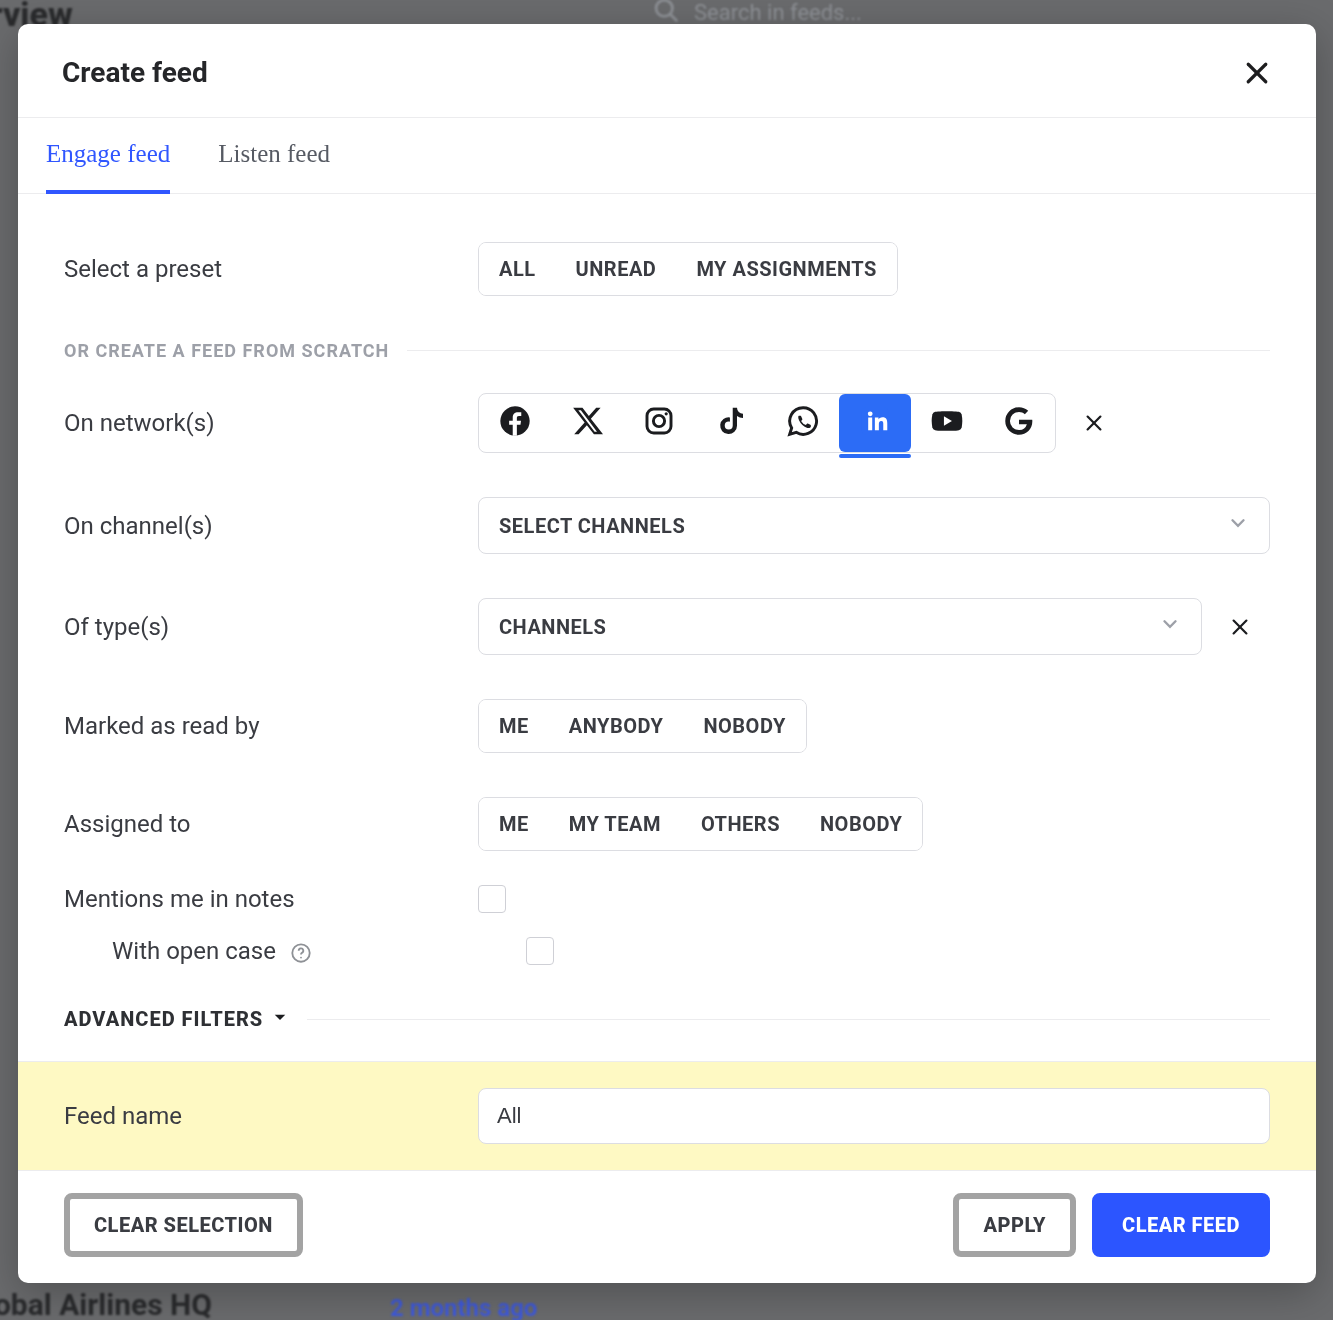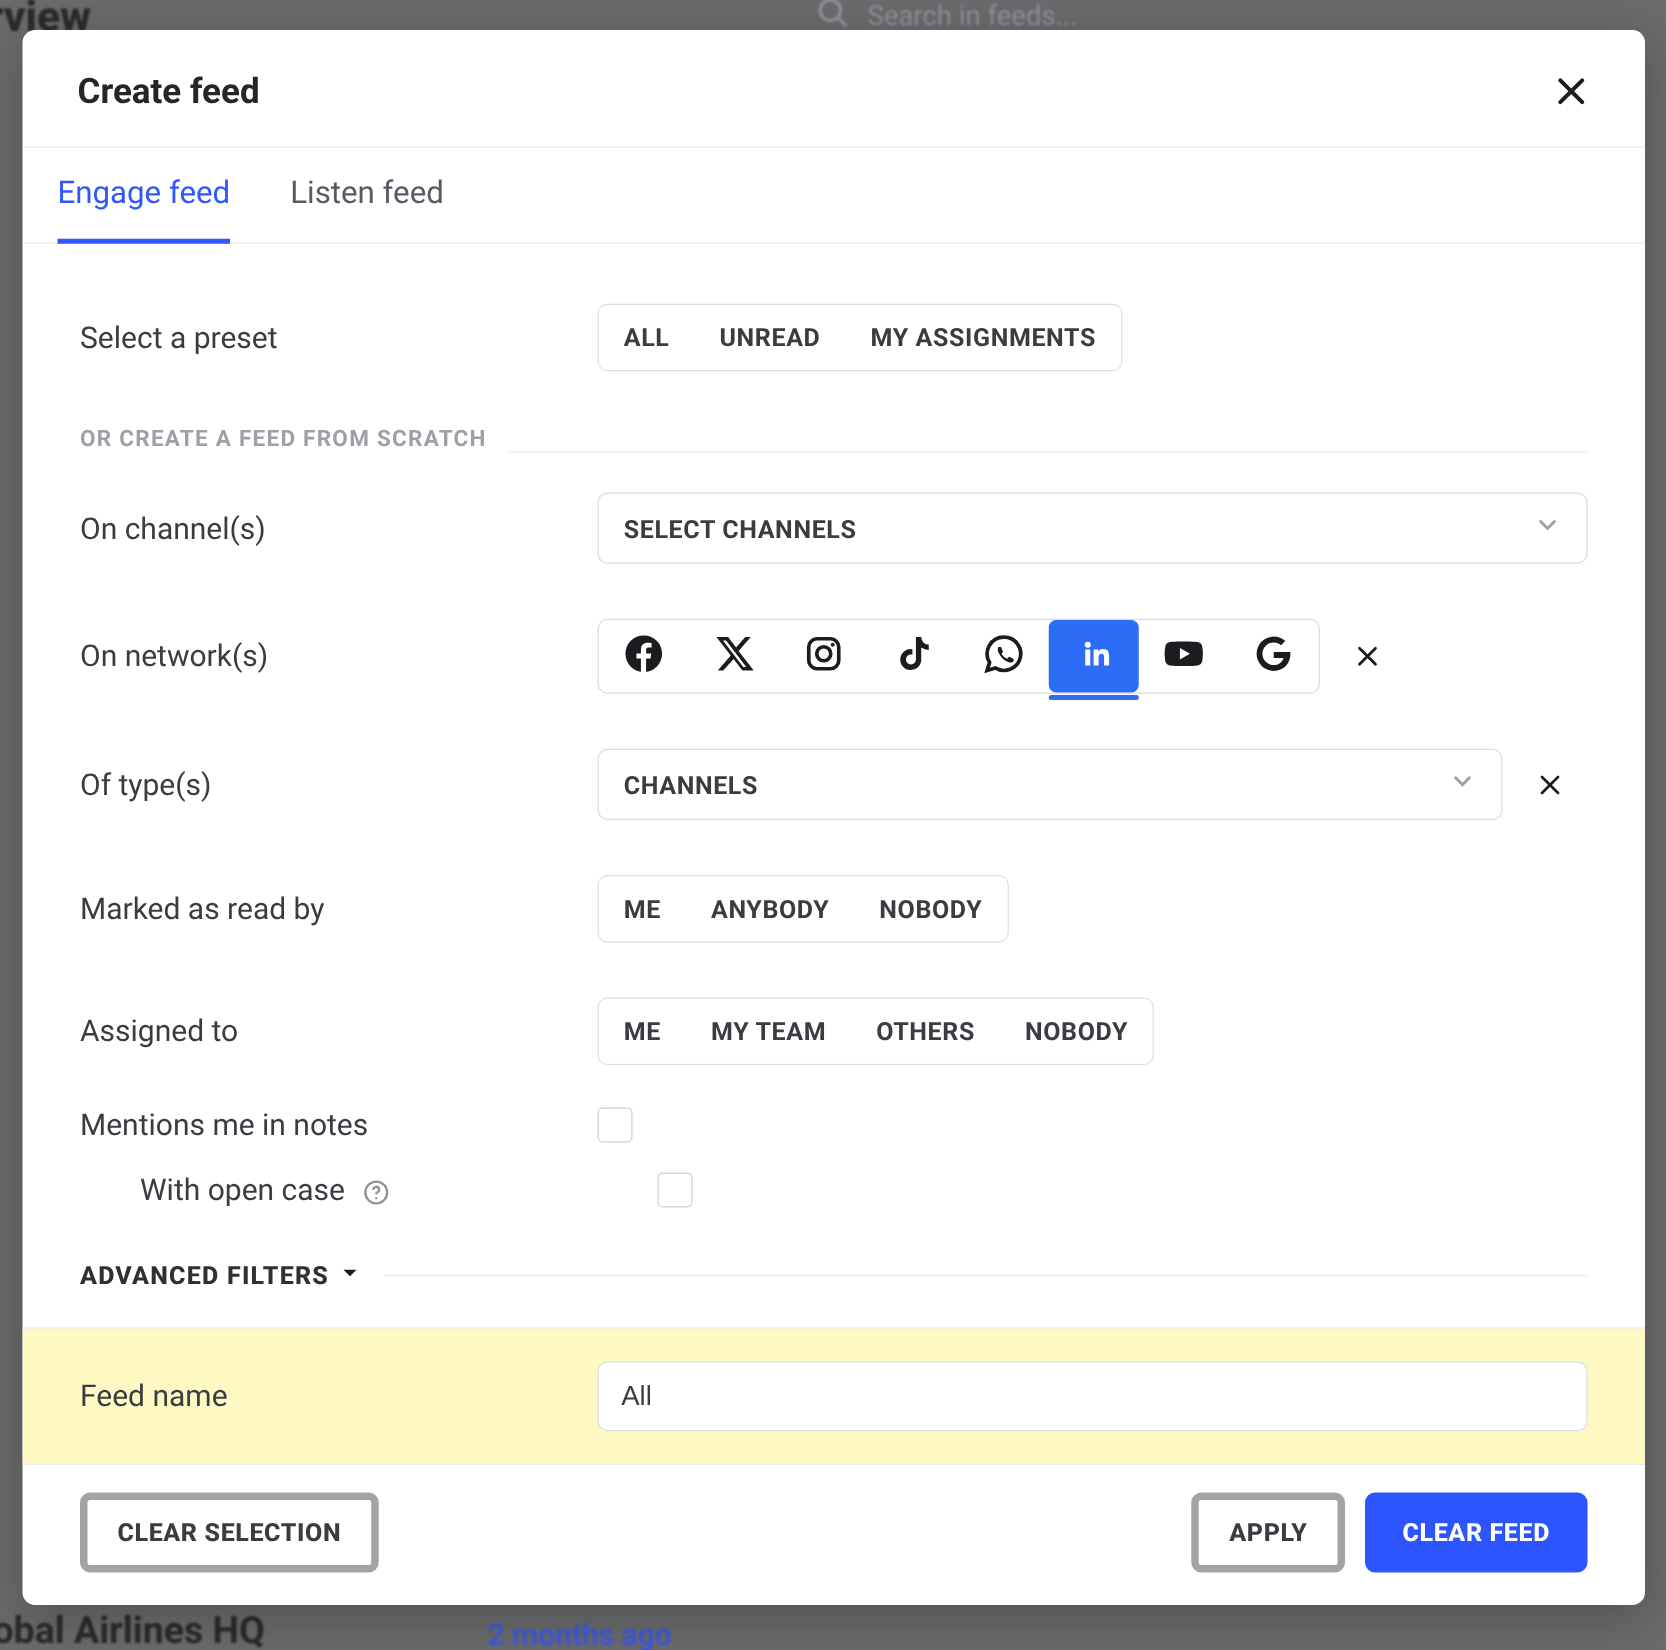--- a/index.html
+++ b/index.html
@@ -74,20 +74,21 @@
     border-top: 1px solid #ececee;
     border-bottom: 1px solid #ececee;
   }
   .tab {
     padding: 22px 0;
     font-size: 25px;
     color: #565a63;
     border-bottom: 4px solid transparent;
     margin-bottom: -1px;
     cursor: pointer;
+    font-family: Liberation Serif, serif;
   }
   .tab.active {
     color: #3056ff;
     border-bottom-color: #3056ff;
   }
 
   .section-body {
     padding: 26px 46px 0 46px;
   }
   .row {
@@ -128,21 +129,21 @@
     font-weight: 700;
     letter-spacing: 0.5px;
     color: #3a3c42;
     background: #fff;
     cursor: pointer;
     white-space: nowrap;
   }
 
   .divider-label {
     display: flex;
-    align-items: flex-end;
+    align-items: center;
     gap: 18px;
     padding: 22px 0 10px 0;
     color: #9da0a8;
     font-size: 18px;
     font-weight: 700;
     letter-spacing: 1px;
   }
   .divider-label .line {
     flex: 1;
     height: 1px;
@@ -329,105 +330,105 @@
           </div>
         </div>
       </div>
 
       <div class="divider-label">
         <span>OR CREATE A FEED FROM SCRATCH</span>
         <div class="line"></div>
       </div>
 
       <div class="row">
+        <div class="row-label">On network(s)</div>
+        <div class="row-controls">
+          <div class="network-group">
+            <div class="net-item">
+              <span>
+                <svg viewBox="0 0 24 24" fill="#1b1c1f">
+                    <circle cx="12" cy="12" r="11"></circle>
+                    <path fill="#fff" d="M13.4 23v-8.1h2.7l.4-3.1h-3.1V9.8c0-.9.3-1.5 1.6-1.5h1.7V5.5c-.3 0-1.3-.1-2.4-.1-2.4 0-4 1.4-4 4v2.4H7.6v3.1h2.7V23h3.1z"></path>
+                  </svg>
+              </span>
+            </div>
+            <div class="net-item">
+              <span>
+                <svg viewBox="0 0 24 24" fill="#1b1c1f">
+                    <path d="M18.9 2h3.3l-7.3 8.3L24 22h-6.8l-5.3-6.9L5.7 22H2.4l7.8-8.9L1.6 2h7l4.8 6.3L18.9 2zm-1.2 18h1.8L7.4 4H5.5l12.2 16z"></path>
+                  </svg>
+              </span>
+            </div>
+            <div class="net-item">
+              <span>
+                <svg viewBox="0 0 24 24" fill="none" stroke="#1b1c1f" stroke-width="2.2">
+                    <rect x="3" y="3" width="18" height="18" rx="5"></rect>
+                    <circle cx="12" cy="12" r="4.2"></circle>
+                    <circle cx="17.4" cy="6.6" r="1.2" fill="#1b1c1f" stroke="none"></circle>
+                  </svg>
+              </span>
+            </div>
+            <div class="net-item">
+              <span>
+                <svg viewBox="0 0 24 24" fill="#1b1c1f">
+                    <path d="M16.5 2h-3.2v13.4a3 3 0 1 1-3-3c.3 0 .6 0 .9.1V9.3a6.3 6.3 0 1 0 5.3 6.2V8.3a7.7 7.7 0 0 0 4.5 1.4V6.5A4.5 4.5 0 0 1 16.5 2z"></path>
+                  </svg>
+              </span>
+            </div>
+            <div class="net-item">
+              <span>
+                <svg viewBox="0 0 24 24" fill="none" stroke="#1b1c1f" stroke-width="2.2">
+                    <path d="M12 2a10 10 0 0 0-8.5 15.2L2 22l4.9-1.5A10 10 0 1 0 12 2z"></path>
+                    <path d="M8.5 8.5c.2-.5.5-.5.8-.5h.6c.2 0 .5 0 .7.5l.9 2c.1.2 0 .4-.1.6l-.6.7c-.1.1-.1.3 0 .5a7 7 0 0 0 3 2.6c.2.1.4.1.5-.1l.7-.8c.2-.2.4-.2.6-.1l1.9 1c.3.1.4.4.4.6v.7c0 .3-.1.6-.6.8a4 4 0 0 1-2 .3 11 11 0 0 1-6.3-5.8 4 4 0 0 1-.5-3z" fill="#1b1c1f" stroke="none"></path>
+                  </svg>
+              </span>
+            </div>
+            <div class="net-item selected">
+              <span>
+                <svg viewBox="0 0 24 24" fill="#fff">
+                    <rect x="2" y="2" width="20" height="20" rx="3" fill="#2c6cf6"></rect>
+                    <path fill="#fff" d="M6.9 9.4h3V19h-3V9.4zM8.4 4.8a1.8 1.8 0 1 1 0 3.6 1.8 1.8 0 0 1 0-3.6zM11.7 9.4h2.9v1.3h.1c.4-.7 1.4-1.5 2.9-1.5 3.1 0 3.6 2 3.6 4.6V19h-3v-4.5c0-1.1 0-2.5-1.5-2.5s-1.8 1.2-1.8 2.4V19h-3V9.4z"></path>
+                  </svg>
+              </span>
+            </div>
+            <div class="net-item">
+              <span>
+                <svg viewBox="0 0 24 24" fill="#1b1c1f">
+                    <path d="M23 7.2a3 3 0 0 0-2.1-2.1C19 4.6 12 4.6 12 4.6s-7 0-8.9.5A3 3 0 0 0 1 7.2 31 31 0 0 0 .5 12a31 31 0 0 0 .5 4.8 3 3 0 0 0 2.1 2.1c1.9.5 8.9.5 8.9.5s7 0 8.9-.5a3 3 0 0 0 2.1-2.1A31 31 0 0 0 23.5 12 31 31 0 0 0 23 7.2z"></path>
+                    <path fill="#fff" d="M9.7 15.5V8.5l6 3.5-6 3.5z"></path>
+                  </svg>
+              </span>
+            </div>
+            <div class="net-item">
+              <span>
+                <svg viewBox="0 0 24 24" fill="#1b1c1f">
+                    <path d="M12 11v3.5h5.9a6 6 0 0 1-5.9 4.3A6.8 6.8 0 0 1 5.2 12 6.8 6.8 0 0 1 12 5.2c1.7 0 3.2.6 4.4 1.7l2.5-2.5A10.3 10.3 0 0 0 12 1.7 10.3 10.3 0 0 0 1.7 12 10.3 10.3 0 0 0 12 22.3c5.6 0 10-4.1 10-10.1 0-.4 0-.8-.1-1.2H12z"></path>
+                  </svg>
+              </span>
+            </div>
+          </div>
+          <div class="clear-x">
+            <svg viewBox="0 0 24 24" width="22" height="22" fill="none" stroke="#1b1c1f" stroke-width="2.4" stroke-linecap="round">
+                <line x1="5" y1="5" x2="19" y2="19"></line>
+                <line x1="19" y1="5" x2="5" y2="19"></line>
+              </svg>
+          </div>
+        </div>
+      </div>
+
+      <div class="row">
         <div class="row-label">On channel(s)</div>
         <div class="row-controls">
           <div class="dropdown">
             <span>SELECT CHANNELS</span>
             <span class="chev">
               <svg viewBox="0 0 24 24" width="22" height="22" fill="none" stroke="#9da0a8" stroke-width="2.6" stroke-linecap="round">
                   <polyline points="6 9 12 15 18 9"></polyline>
                 </svg>
             </span>
-          </div>
-        </div>
-      </div>
-
-      <div class="row">
-        <div class="row-label">On network(s)</div>
-        <div class="row-controls">
-          <div class="network-group">
-            <div class="net-item">
-              <span>
-                <svg viewBox="0 0 24 24" fill="#1b1c1f">
-                    <circle cx="12" cy="12" r="11"></circle>
-                    <path fill="#fff" d="M13.4 23v-8.1h2.7l.4-3.1h-3.1V9.8c0-.9.3-1.5 1.6-1.5h1.7V5.5c-.3 0-1.3-.1-2.4-.1-2.4 0-4 1.4-4 4v2.4H7.6v3.1h2.7V23h3.1z"></path>
-                  </svg>
-              </span>
-            </div>
-            <div class="net-item">
-              <span>
-                <svg viewBox="0 0 24 24" fill="#1b1c1f">
-                    <path d="M18.9 2h3.3l-7.3 8.3L24 22h-6.8l-5.3-6.9L5.7 22H2.4l7.8-8.9L1.6 2h7l4.8 6.3L18.9 2zm-1.2 18h1.8L7.4 4H5.5l12.2 16z"></path>
-                  </svg>
-              </span>
-            </div>
-            <div class="net-item">
-              <span>
-                <svg viewBox="0 0 24 24" fill="none" stroke="#1b1c1f" stroke-width="2.2">
-                    <rect x="3" y="3" width="18" height="18" rx="5"></rect>
-                    <circle cx="12" cy="12" r="4.2"></circle>
-                    <circle cx="17.4" cy="6.6" r="1.2" fill="#1b1c1f" stroke="none"></circle>
-                  </svg>
-              </span>
-            </div>
-            <div class="net-item">
-              <span>
-                <svg viewBox="0 0 24 24" fill="#1b1c1f">
-                    <path d="M16.5 2h-3.2v13.4a3 3 0 1 1-3-3c.3 0 .6 0 .9.1V9.3a6.3 6.3 0 1 0 5.3 6.2V8.3a7.7 7.7 0 0 0 4.5 1.4V6.5A4.5 4.5 0 0 1 16.5 2z"></path>
-                  </svg>
-              </span>
-            </div>
-            <div class="net-item">
-              <span>
-                <svg viewBox="0 0 24 24" fill="none" stroke="#1b1c1f" stroke-width="2.2">
-                    <path d="M12 2a10 10 0 0 0-8.5 15.2L2 22l4.9-1.5A10 10 0 1 0 12 2z"></path>
-                    <path d="M8.5 8.5c.2-.5.5-.5.8-.5h.6c.2 0 .5 0 .7.5l.9 2c.1.2 0 .4-.1.6l-.6.7c-.1.1-.1.3 0 .5a7 7 0 0 0 3 2.6c.2.1.4.1.5-.1l.7-.8c.2-.2.4-.2.6-.1l1.9 1c.3.1.4.4.4.6v.7c0 .3-.1.6-.6.8a4 4 0 0 1-2 .3 11 11 0 0 1-6.3-5.8 4 4 0 0 1-.5-3z" fill="#1b1c1f" stroke="none"></path>
-                  </svg>
-              </span>
-            </div>
-            <div class="net-item selected">
-              <span>
-                <svg viewBox="0 0 24 24" fill="#fff">
-                    <rect x="2" y="2" width="20" height="20" rx="3" fill="#2c6cf6"></rect>
-                    <path fill="#fff" d="M6.9 9.4h3V19h-3V9.4zM8.4 4.8a1.8 1.8 0 1 1 0 3.6 1.8 1.8 0 0 1 0-3.6zM11.7 9.4h2.9v1.3h.1c.4-.7 1.4-1.5 2.9-1.5 3.1 0 3.6 2 3.6 4.6V19h-3v-4.5c0-1.1 0-2.5-1.5-2.5s-1.8 1.2-1.8 2.4V19h-3V9.4z"></path>
-                  </svg>
-              </span>
-            </div>
-            <div class="net-item">
-              <span>
-                <svg viewBox="0 0 24 24" fill="#1b1c1f">
-                    <path d="M23 7.2a3 3 0 0 0-2.1-2.1C19 4.6 12 4.6 12 4.6s-7 0-8.9.5A3 3 0 0 0 1 7.2 31 31 0 0 0 .5 12a31 31 0 0 0 .5 4.8 3 3 0 0 0 2.1 2.1c1.9.5 8.9.5 8.9.5s7 0 8.9-.5a3 3 0 0 0 2.1-2.1A31 31 0 0 0 23.5 12 31 31 0 0 0 23 7.2z"></path>
-                    <path fill="#fff" d="M9.7 15.5V8.5l6 3.5-6 3.5z"></path>
-                  </svg>
-              </span>
-            </div>
-            <div class="net-item">
-              <span>
-                <svg viewBox="0 0 24 24" fill="#1b1c1f">
-                    <path d="M12 11v3.5h5.9a6 6 0 0 1-5.9 4.3A6.8 6.8 0 0 1 5.2 12 6.8 6.8 0 0 1 12 5.2c1.7 0 3.2.6 4.4 1.7l2.5-2.5A10.3 10.3 0 0 0 12 1.7 10.3 10.3 0 0 0 1.7 12 10.3 10.3 0 0 0 12 22.3c5.6 0 10-4.1 10-10.1 0-.4 0-.8-.1-1.2H12z"></path>
-                  </svg>
-              </span>
-            </div>
-          </div>
-          <div class="clear-x">
-            <svg viewBox="0 0 24 24" width="22" height="22" fill="none" stroke="#1b1c1f" stroke-width="2.4" stroke-linecap="round">
-                <line x1="5" y1="5" x2="19" y2="19"></line>
-                <line x1="19" y1="5" x2="5" y2="19"></line>
-              </svg>
           </div>
         </div>
       </div>
 
       <div class="row row-type">
         <div class="row-label">Of type(s)</div>
         <div class="row-controls">
           <div class="dropdown">
             <span>CHANNELS</span>
             <span class="chev">

